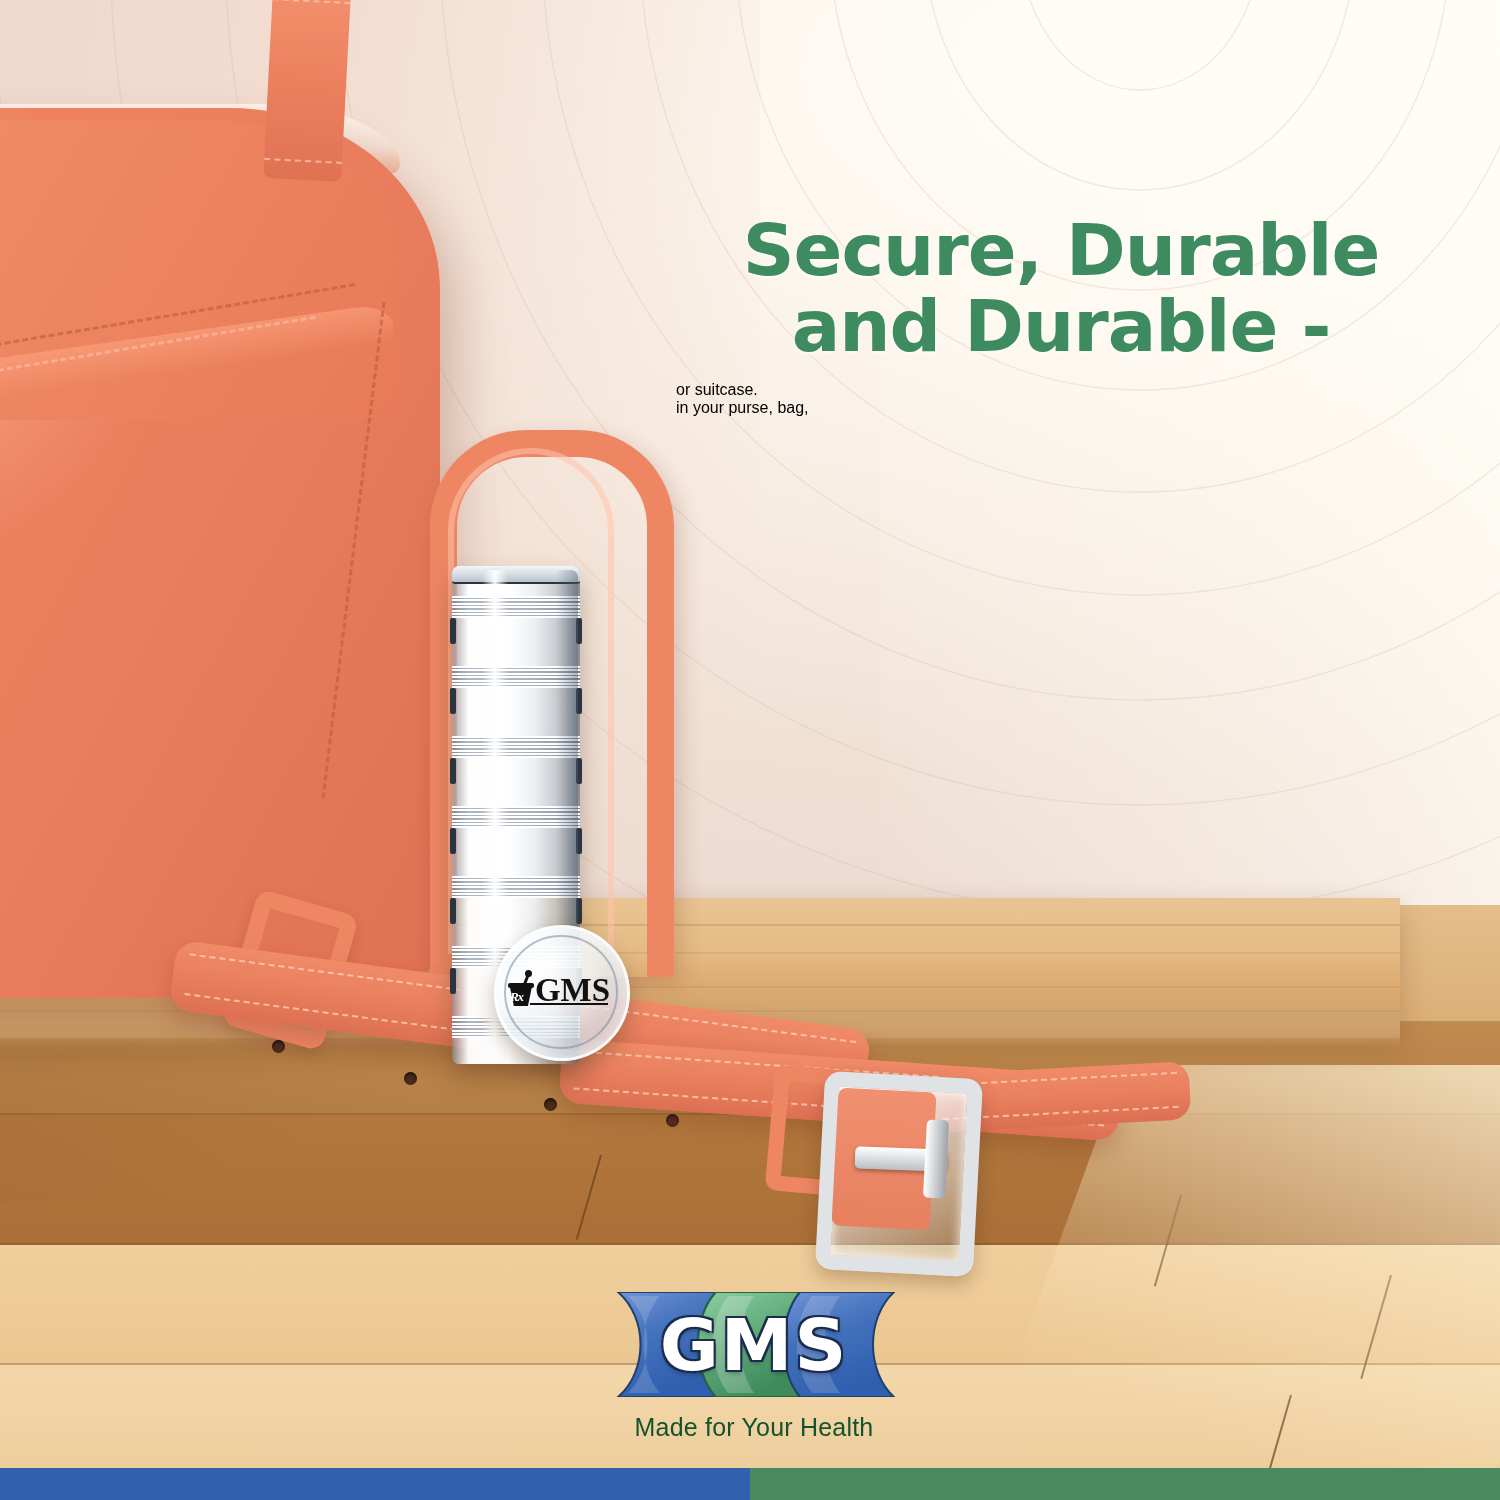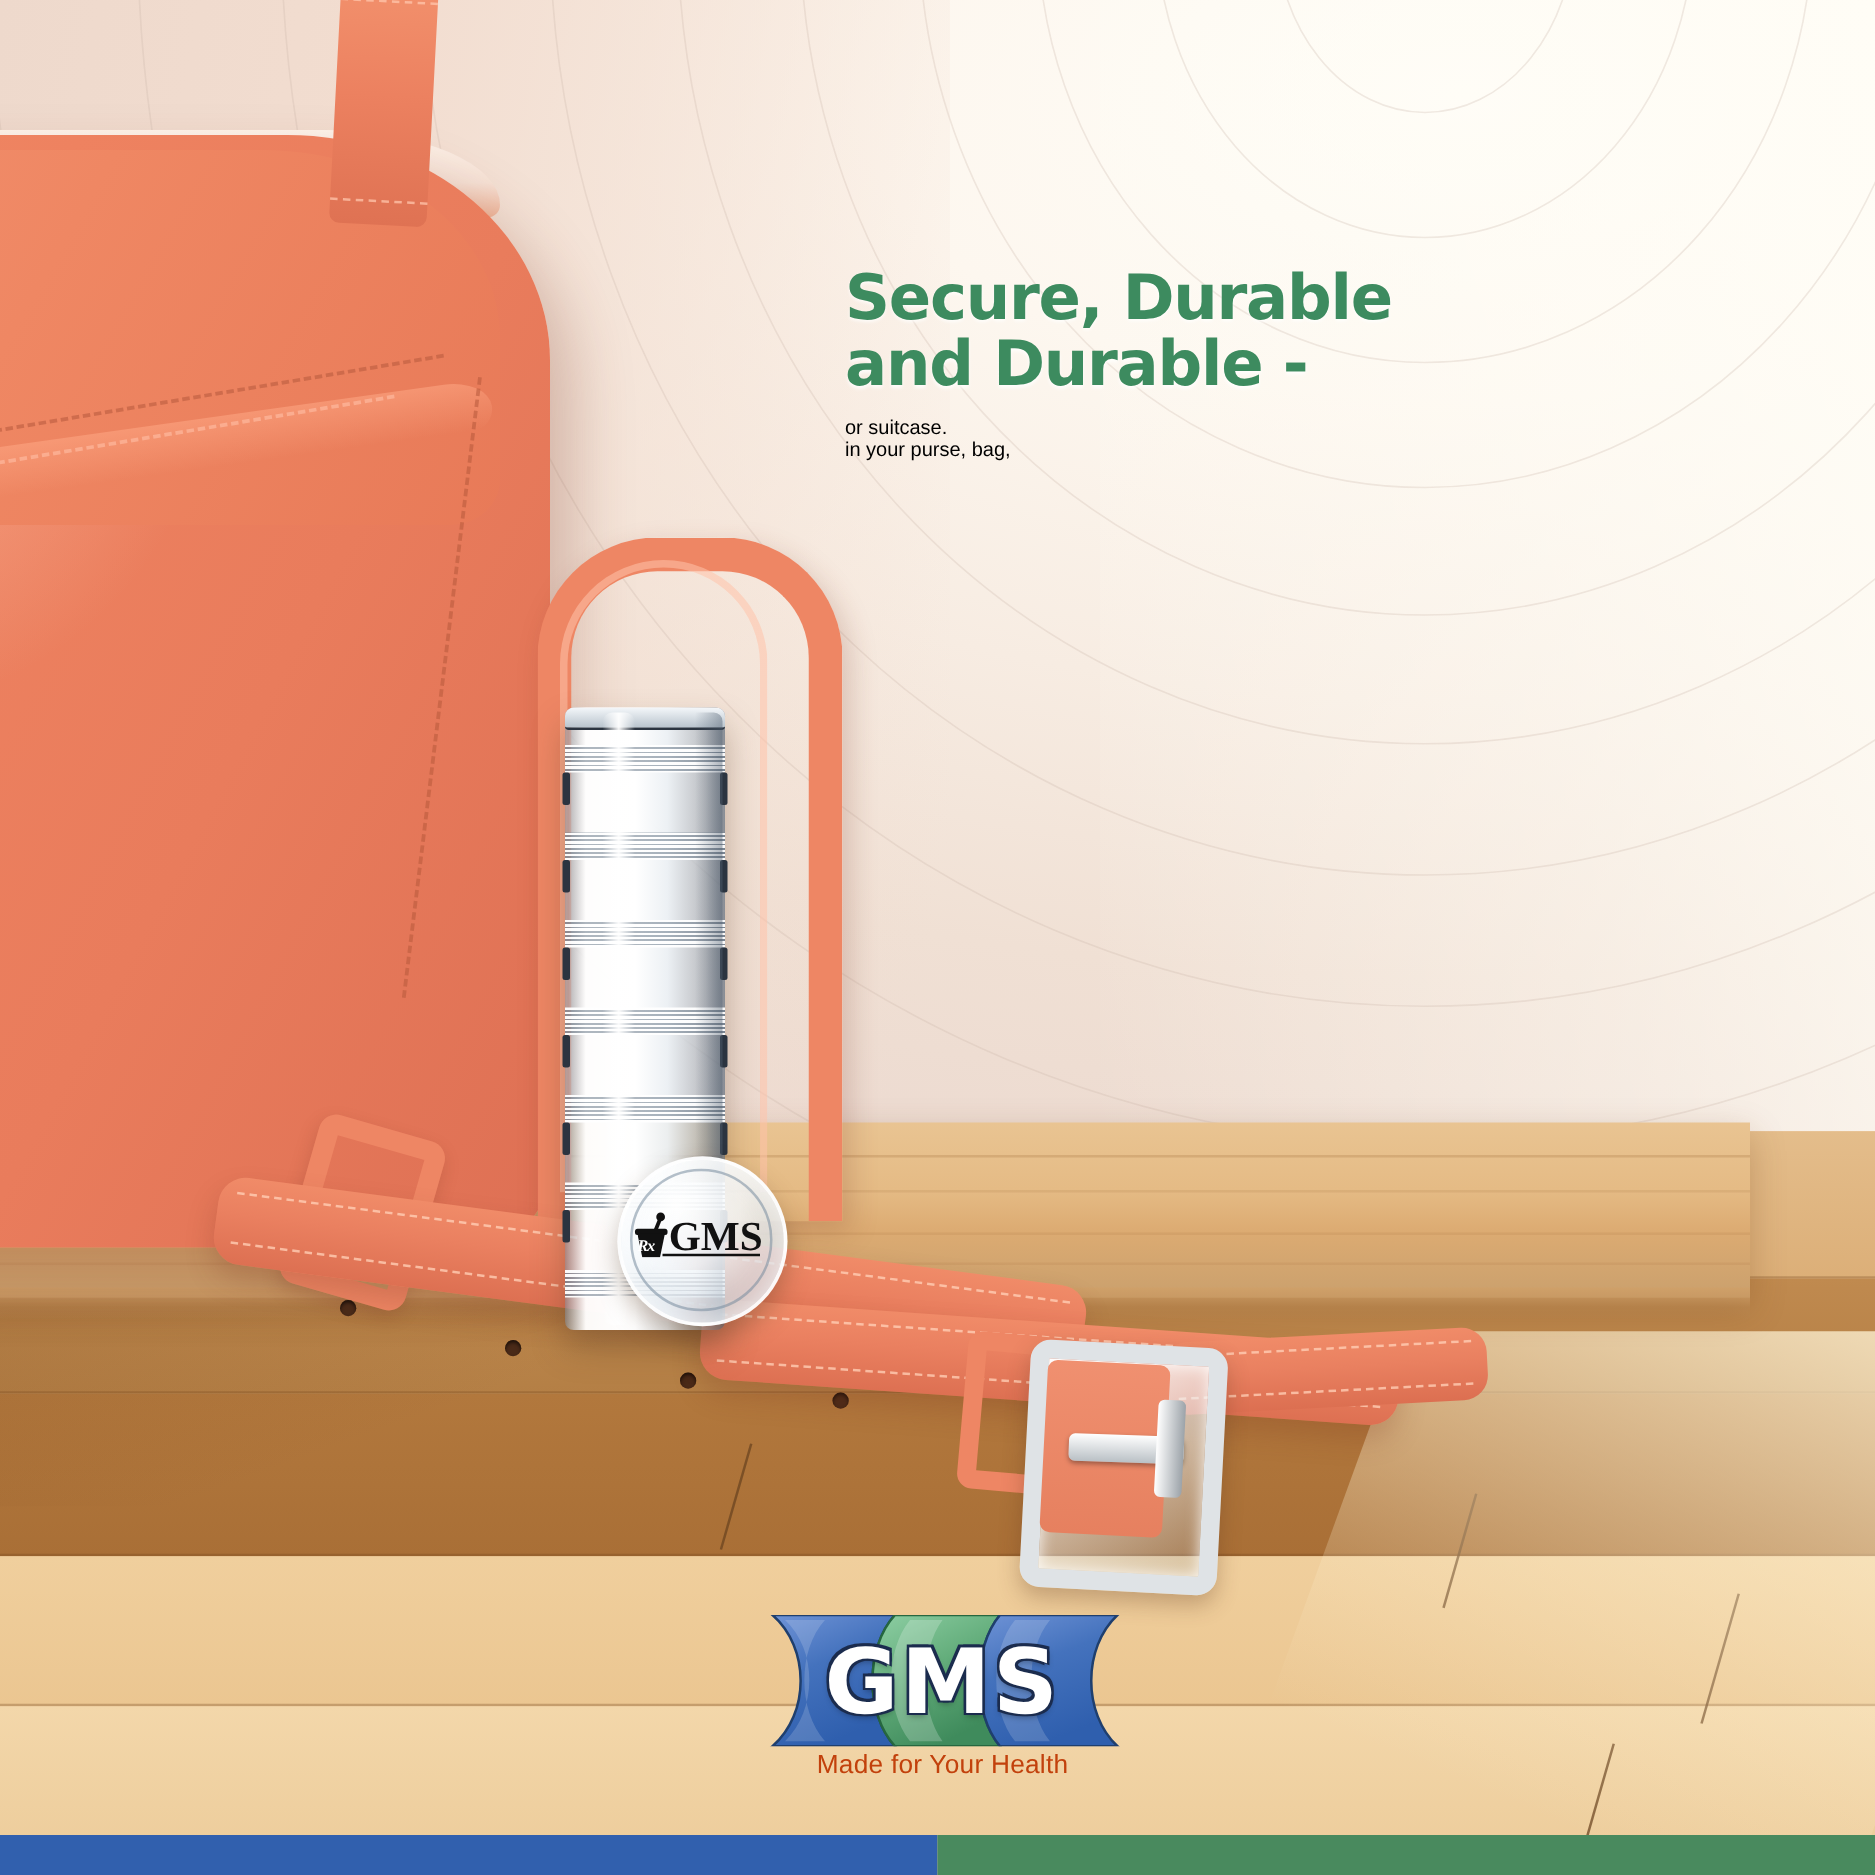--- a/index.html
+++ b/index.html
@@ -260,24 +260,25 @@
     color:#111;letter-spacing:0px;line-height:1;
   }
   .gms-cap-underline{
     position:absolute;left:530px;top:1003px;width:78px;height:2px;background:#111;
   }
 
   
   .copy{position:absolute;left:676px;top:212px;width:770px;}
   .headline{
     font-family:"DejaVu Sans",sans-serif;
-    font-weight:700;font-size:50px;line-height:1.06;
+    font-weight:700;font-size:72px;line-height:1.06;
     letter-spacing:-1px;
     margin:0 0 16px 0;
     text-shadow:0 2px 3px rgba(255,255,255,.8);
+    text-align:center;
   }
   .headline div{white-space:nowrap;}
   .subcopy{
     font-family:"DejaVu Sans",sans-serif;
     font-weight:700;font-size:64px;line-height:1.13;
     letter-spacing:-1.5px;
     margin:0;
     text-shadow:0 2px 3px rgba(255,255,255,.8);
   }
 
@@ -291,22 +292,22 @@
     font-family:"DejaVu Sans",sans-serif;font-weight:700;font-size:72px;
     color:#ffffff;
     letter-spacing:2px;
     text-shadow:
       -2px -2px 0 #1b2c4e, 2px -2px 0 #1b2c4e,
       -2px  2px 0 #1b2c4e, 2px  2px 0 #1b2c4e,
       0 3px 5px rgba(0,0,0,.35);
   }
   .logo-tag{
     font-family:"Liberation Sans",sans-serif;
-    font-size:21px;font-weight:400;color:#c2410c;
-    margin-top:3px;letter-spacing:.2px;
+    font-size:25px;font-weight:400;color:#14532d;
+    margin-top:16px;letter-spacing:.2px;
   }
 
   
   .bar{position:absolute;left:0;bottom:0;width:1500px;height:32px;display:flex;}
   .bar-blue{height:100%;}
   .bar-green{height:100%;flex:1;}
 </style>
 </head>
 <body>
 

